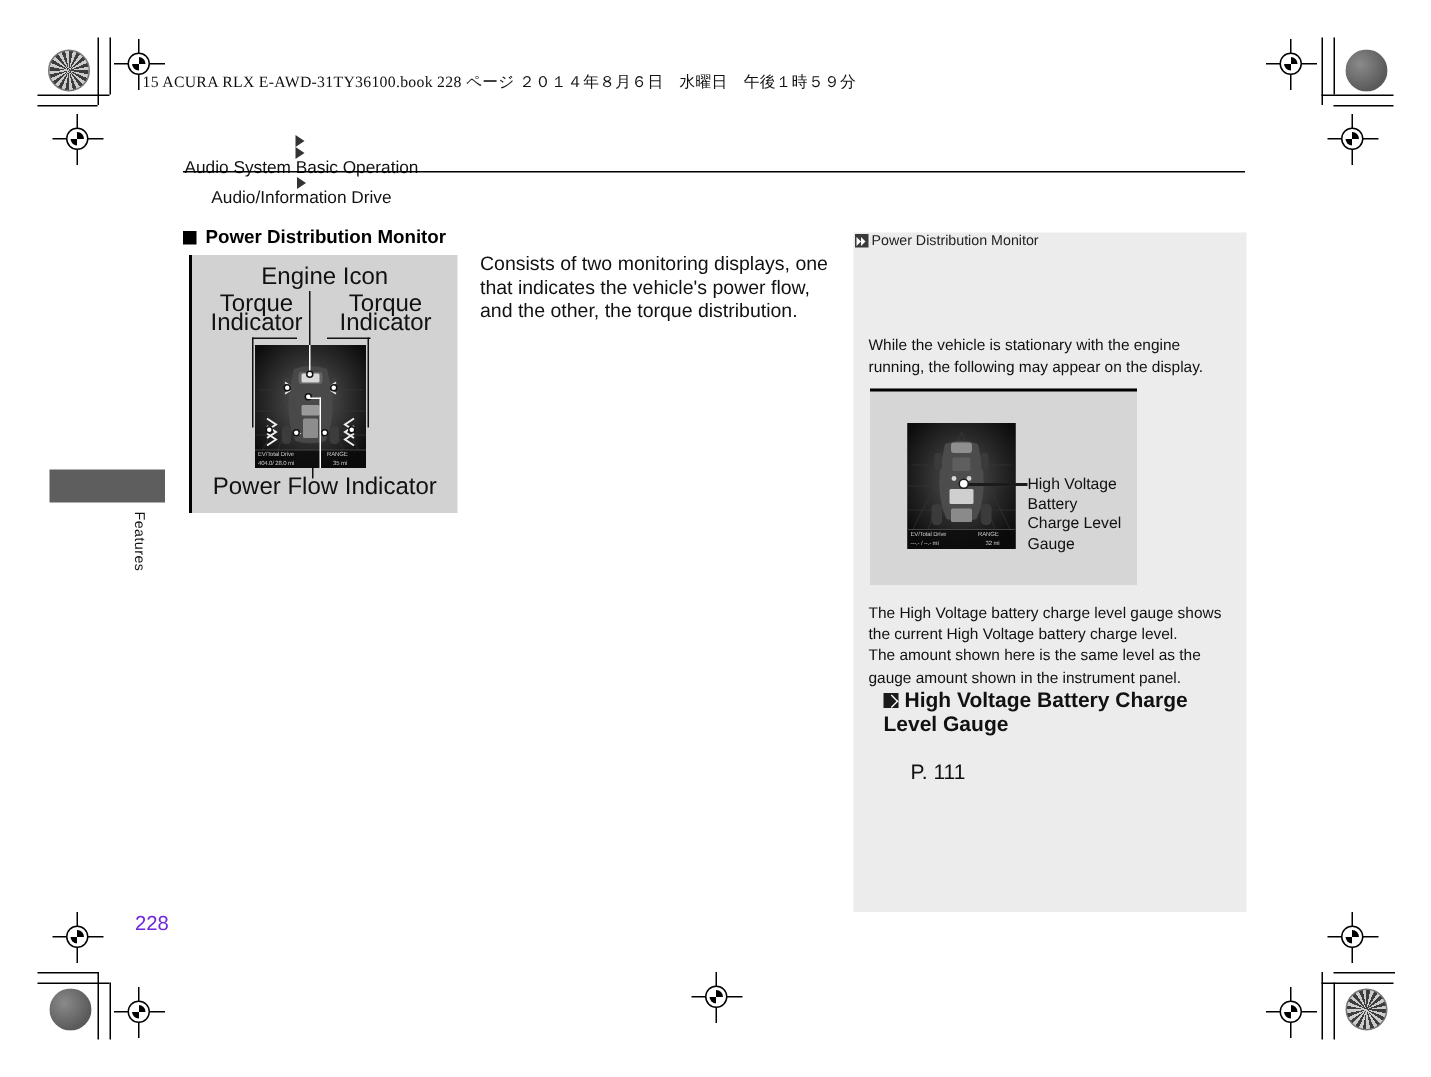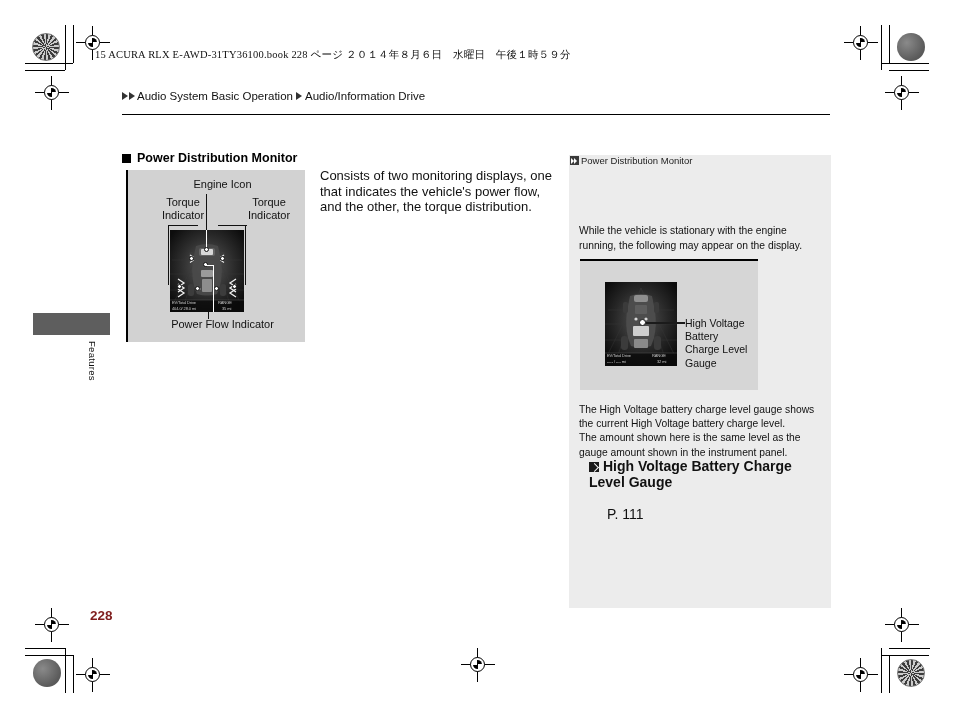--- a/index.html
+++ b/index.html
@@ -64,21 +64,21 @@
     white-space: nowrap;
   }
 
   
   #breadcrumb {
     position: absolute;
     left: 122px; top: 90px;
     font-size: 11.5px;
     color: #111;
     white-space: nowrap;
-    display: flex; align-items: center;
+    display: flex; align-items: center; flex-direction: column;
   }
   #breadcrumb .tri {
     display: inline-block;
     width: 0; height: 0;
     border-left: 6px solid #333;
     border-top: 4.5px solid transparent;
     border-bottom: 4.5px solid transparent;
     margin-right: 1px;
   }
   #breadcrumb .tri.sp { margin-left: 2px; margin-right: 2px; }
@@ -106,22 +106,22 @@
     writing-mode: vertical-rl;
     text-orientation: mixed;
     letter-spacing: 0.3px;
   }
 
   
   #page-number {
     position: absolute;
     left: 90px; top: 608px;
     font-size: 13.5px;
-    font-weight: bold;
-    color: #7f1d1d;
+    font-weight: normal;
+    color: #6d28d9;
   }
 
   
   #section-heading {
     position: absolute;
     left: 122px; top: 151px;
     font-size: 12.5px;
     font-weight: bold;
     color: #000;
     display: flex; align-items: center;
@@ -135,26 +135,25 @@
   
   #figure-panel {
     position: absolute;
     left: 126px; top: 170px;
     width: 179px; height: 172px;
     background: #d2d2d2;
     border-left: 2px solid #000;
   }
   .fig-caption {
     position: absolute;
-    font-size: 11px;
+    font-size: 16px;
     color: #111;
     text-align: center;
     line-height: 13px;
     white-space: nowrap;
-    margin-left: 12px;
   }
   #cap-engine   { left: 0; right: 0; top: 8px; }
   #cap-torque-l { left: 6px;  top: 26px; width: 74px; }
   #cap-torque-r { left: 92px; top: 26px; width: 74px; }
   #cap-powerflow{ left: 0; right: 0; top: 148px; }
 
   
   #car-display-1 {
     position: absolute;
     left: 42px; top: 60px;

